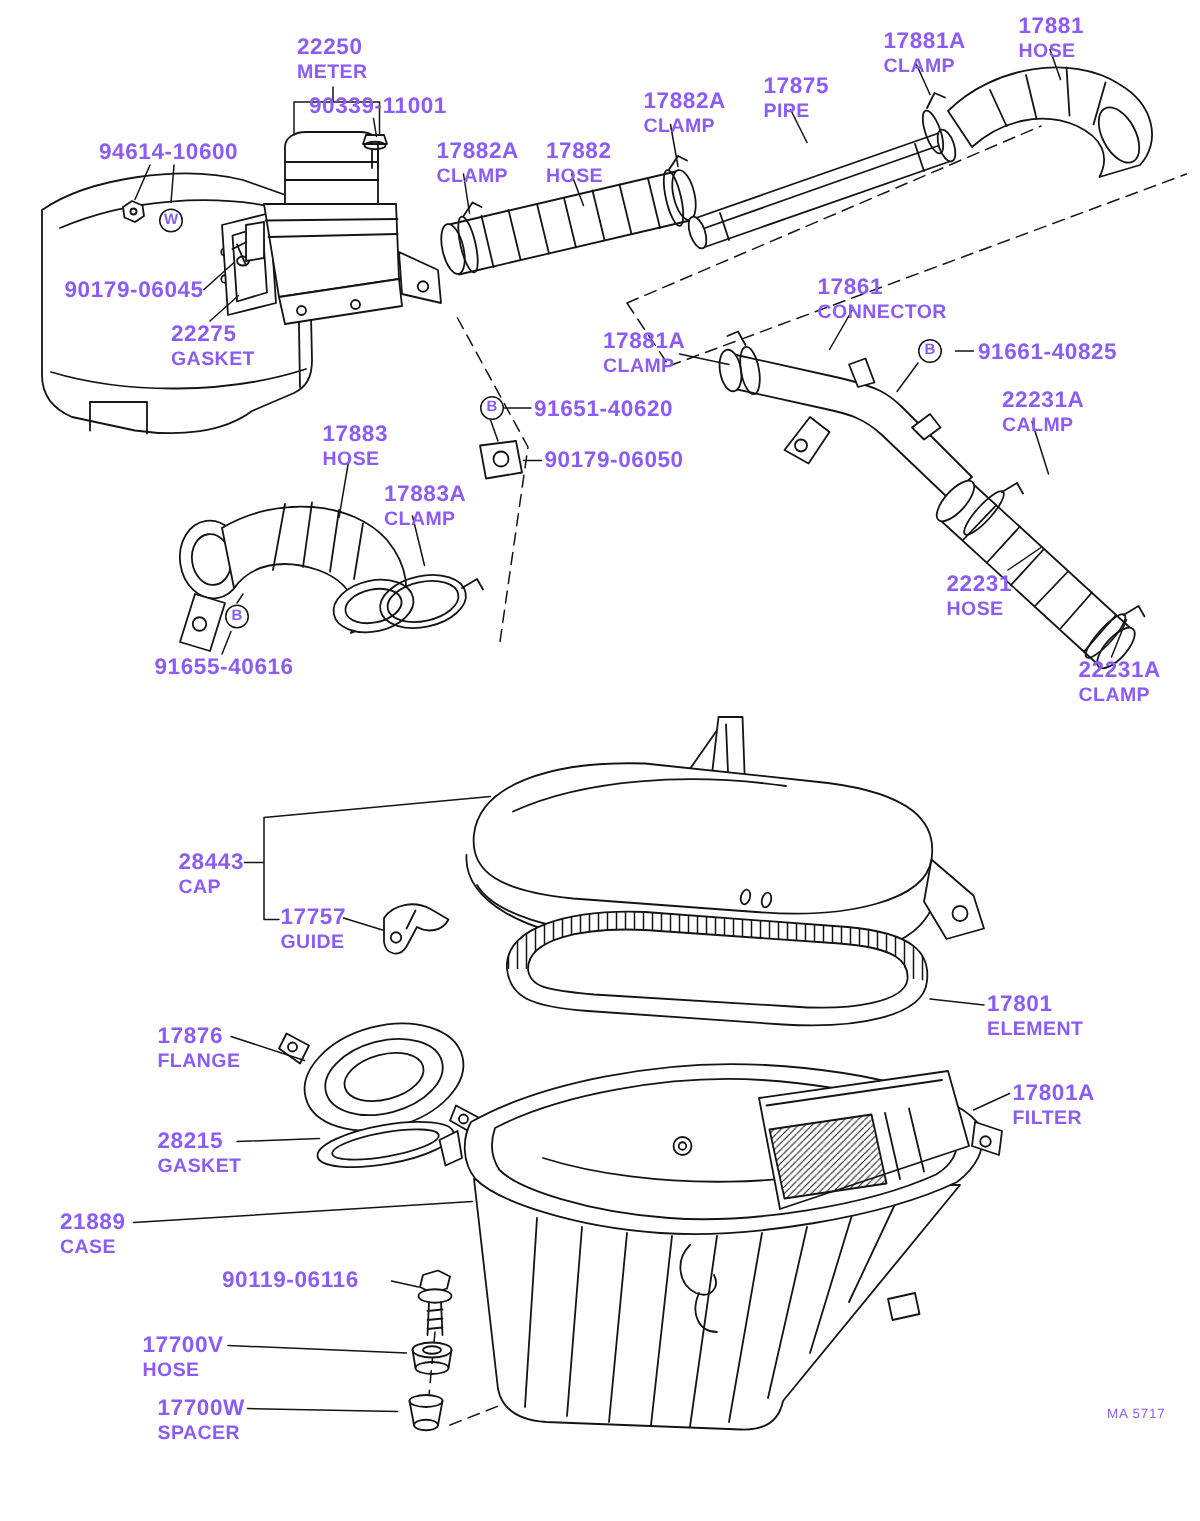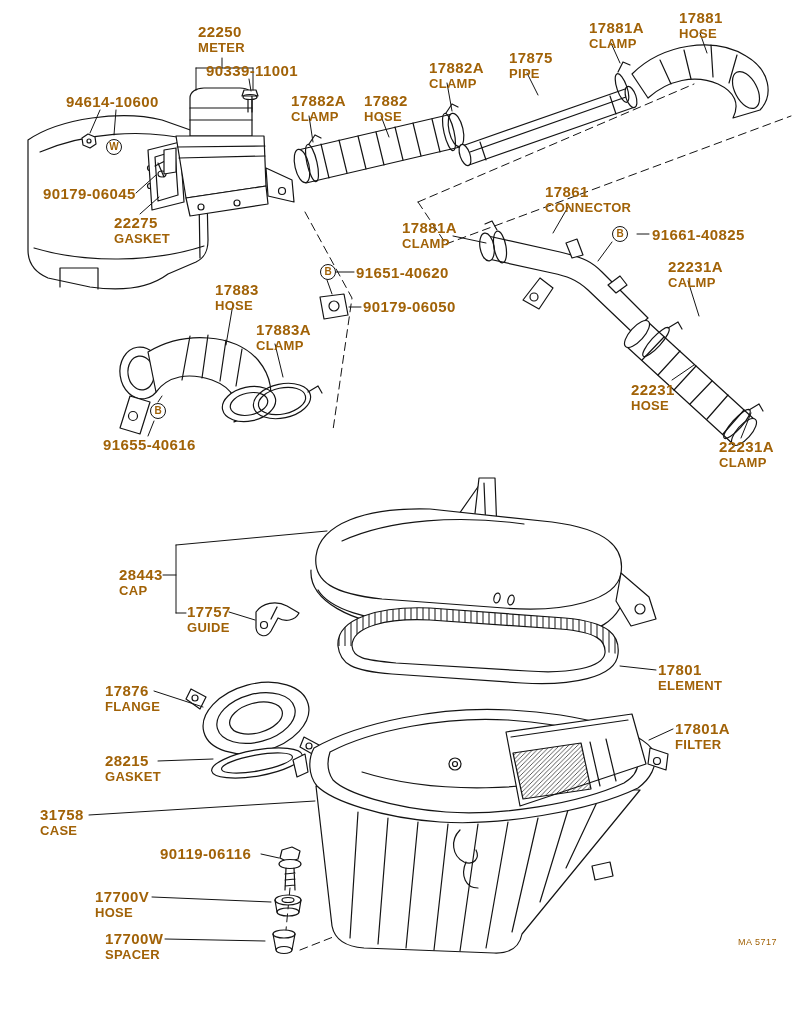--- a/index.html
+++ b/index.html
@@ -1,19 +1,19 @@
 <!DOCTYPE html>
 <html><head>
 <meta charset="utf-8">
 <title>Diagram</title>
 <style>
   *{margin:0;padding:0;box-sizing:border-box}
   html,body{background:#fff}
   .stage{position:relative;width:800px;height:1014px;background:#fff;overflow:hidden;
-         font-family:"Liberation Sans",sans-serif;color:#a16207}
+         font-family:"Liberation Sans",sans-serif;color:#8b5cf6}
   svg.art{position:absolute;left:0;top:0}
   .lbl{position:absolute;font-weight:700;line-height:1.12;white-space:nowrap}
   .lbl .num{display:block;font-size:15px;letter-spacing:.4px}
   .lbl .desc{display:block;font-size:13px;letter-spacing:.3px}
   .mk{position:absolute;width:16px;height:16px;border:1.6px solid #141414;border-radius:50%;
       background:#fff;font-size:10px;font-weight:700;line-height:13px;text-align:center}
   .footer{position:absolute;font-size:9px;font-weight:400;letter-spacing:.5px}
 </style>
 </head>
 <body>
@@ -388,24 +388,24 @@
     </div>
 <div class="lbl" style="left:675px;top:721px">
       <span class="num">17801A</span>
       <span class="desc">FILTER</span>
     </div>
 <div class="lbl" style="left:105px;top:753px">
       <span class="num">28215</span>
       <span class="desc">GASKET</span>
     </div>
 <div class="lbl" style="left:40px;top:807px">
-      <span class="num">31758</span>
+      <span class="num">21889</span>
       <span class="desc">CASE</span>
     </div>
-<div class="lbl" style="left:160px;top:846px">
+<div class="lbl" style="left:148px;top:846px">
       <span class="num">90119-06116</span>
     </div>
 <div class="lbl" style="left:95px;top:889px">
       <span class="num">17700V</span>
       <span class="desc">HOSE</span>
     </div>
 <div class="lbl" style="left:105px;top:931px">
       <span class="num">17700W</span>
       <span class="desc">SPACER</span>
     </div>

